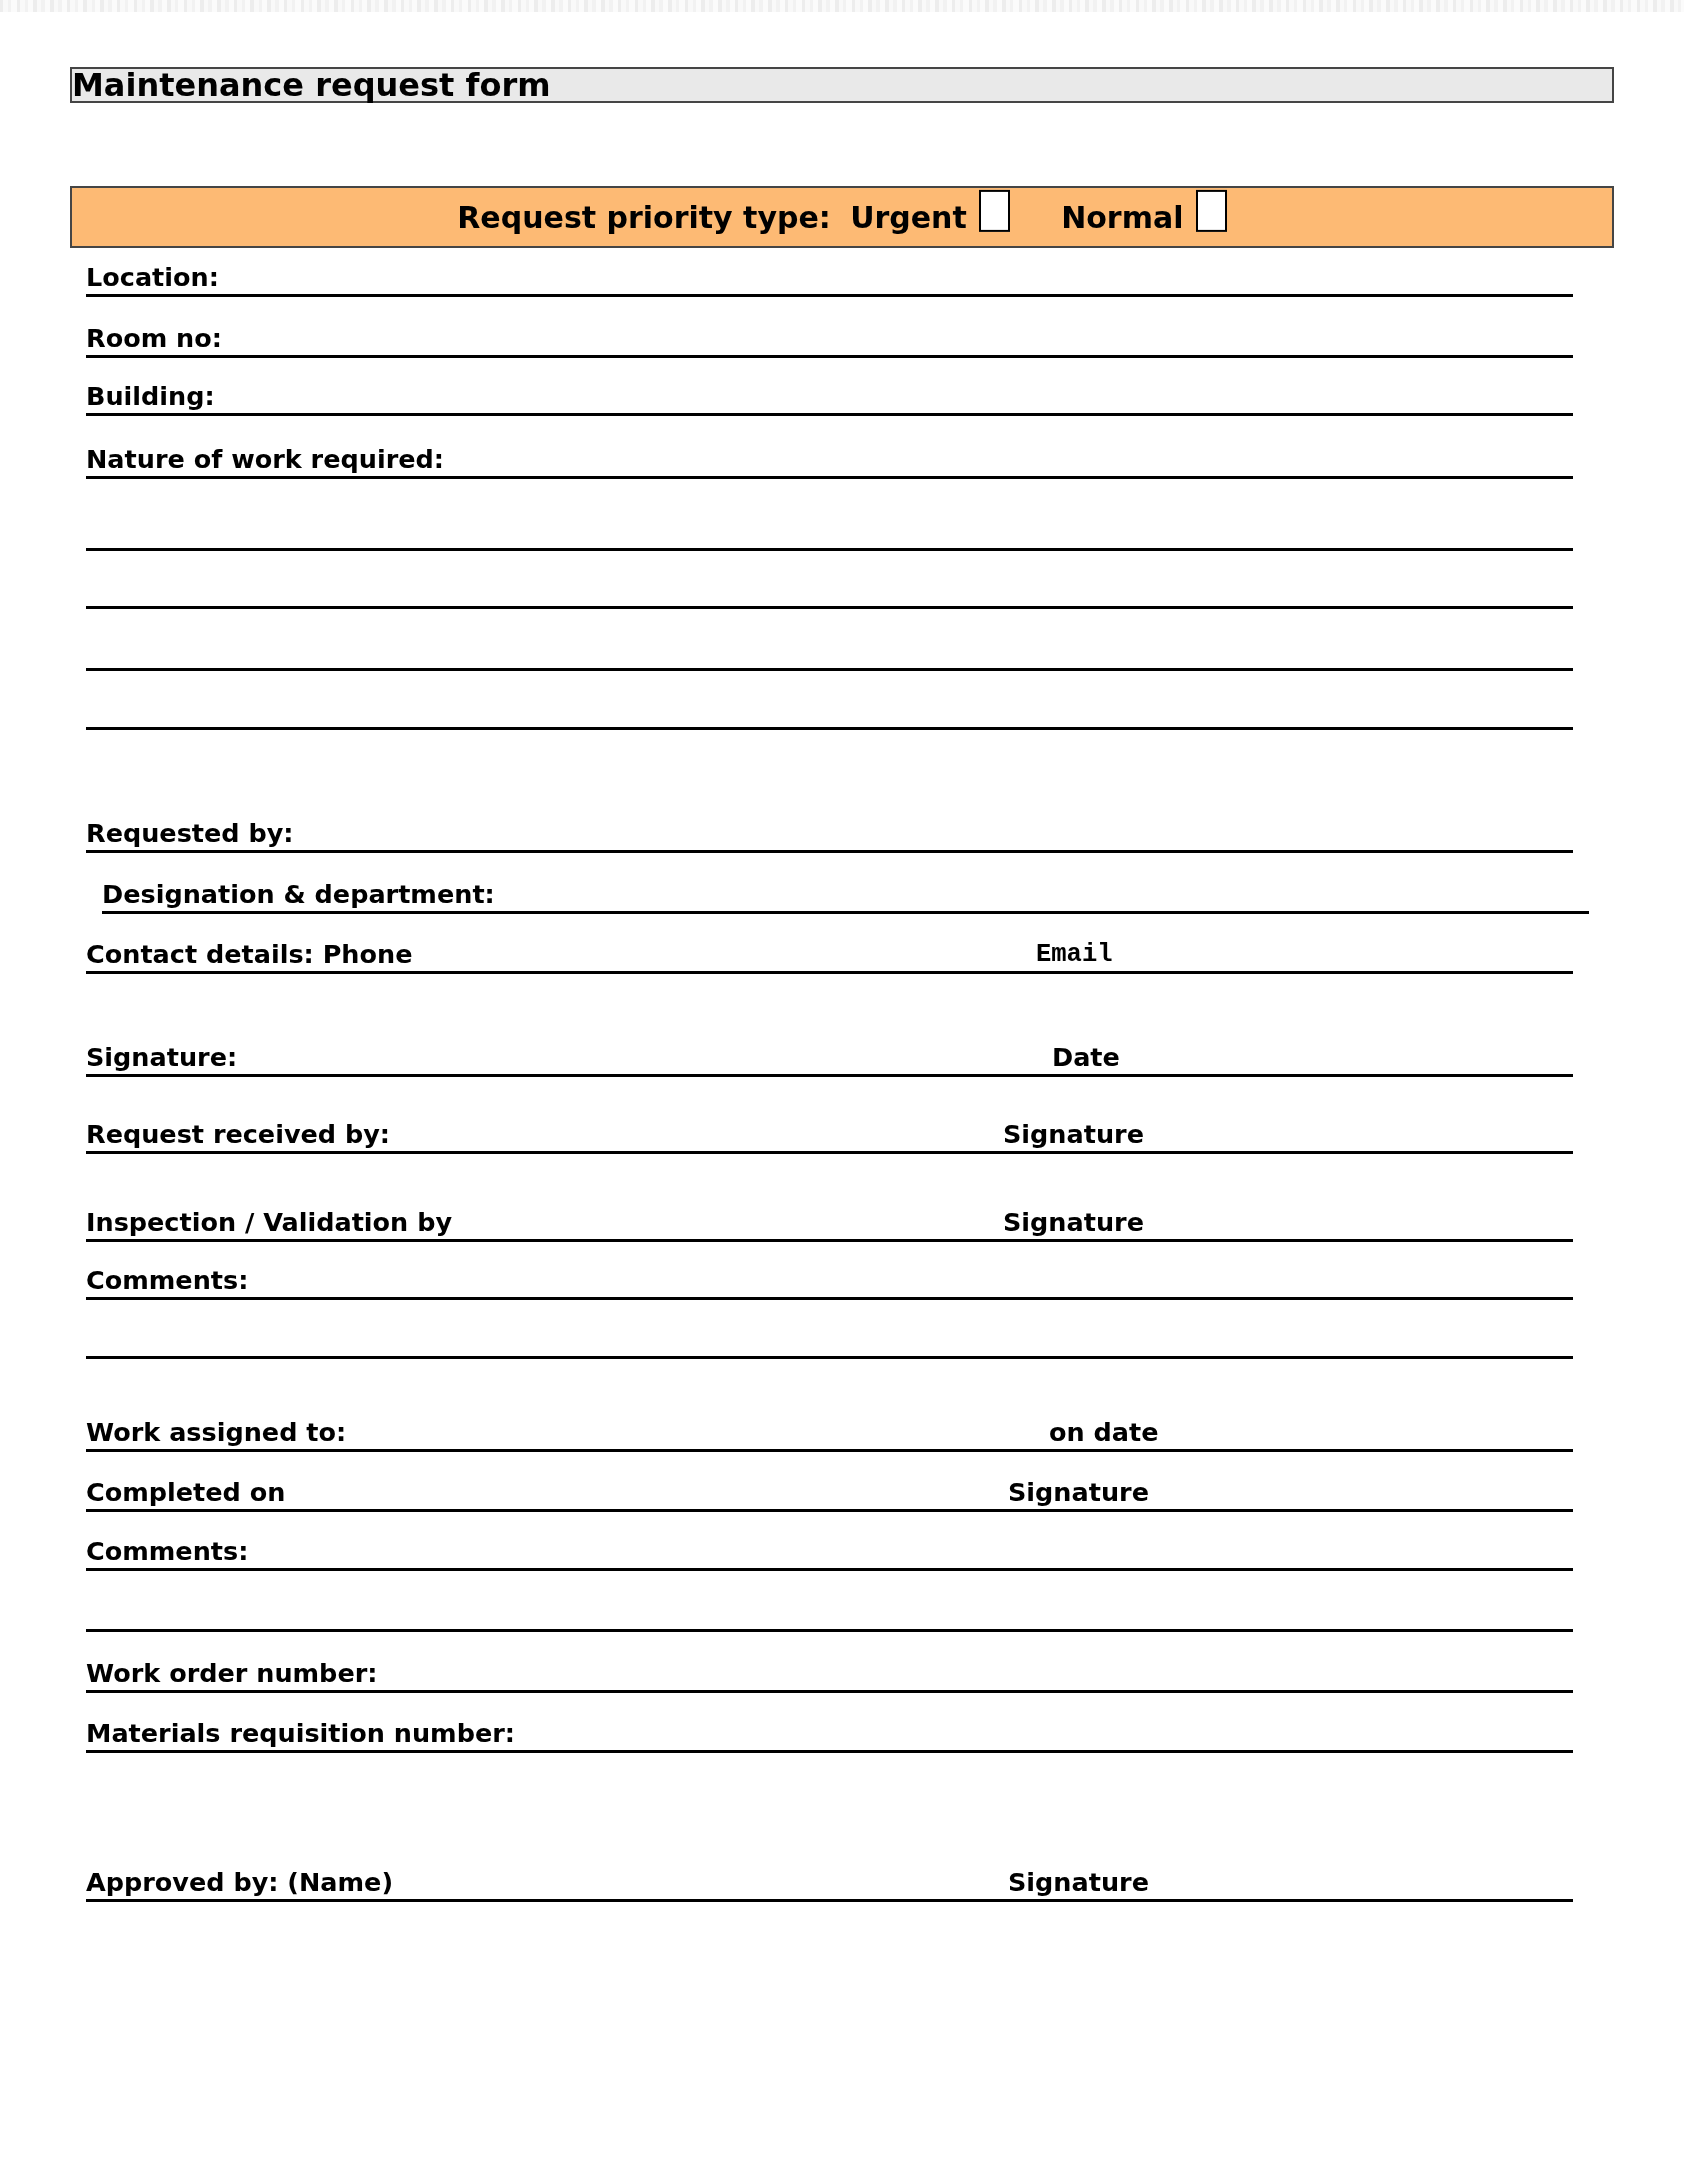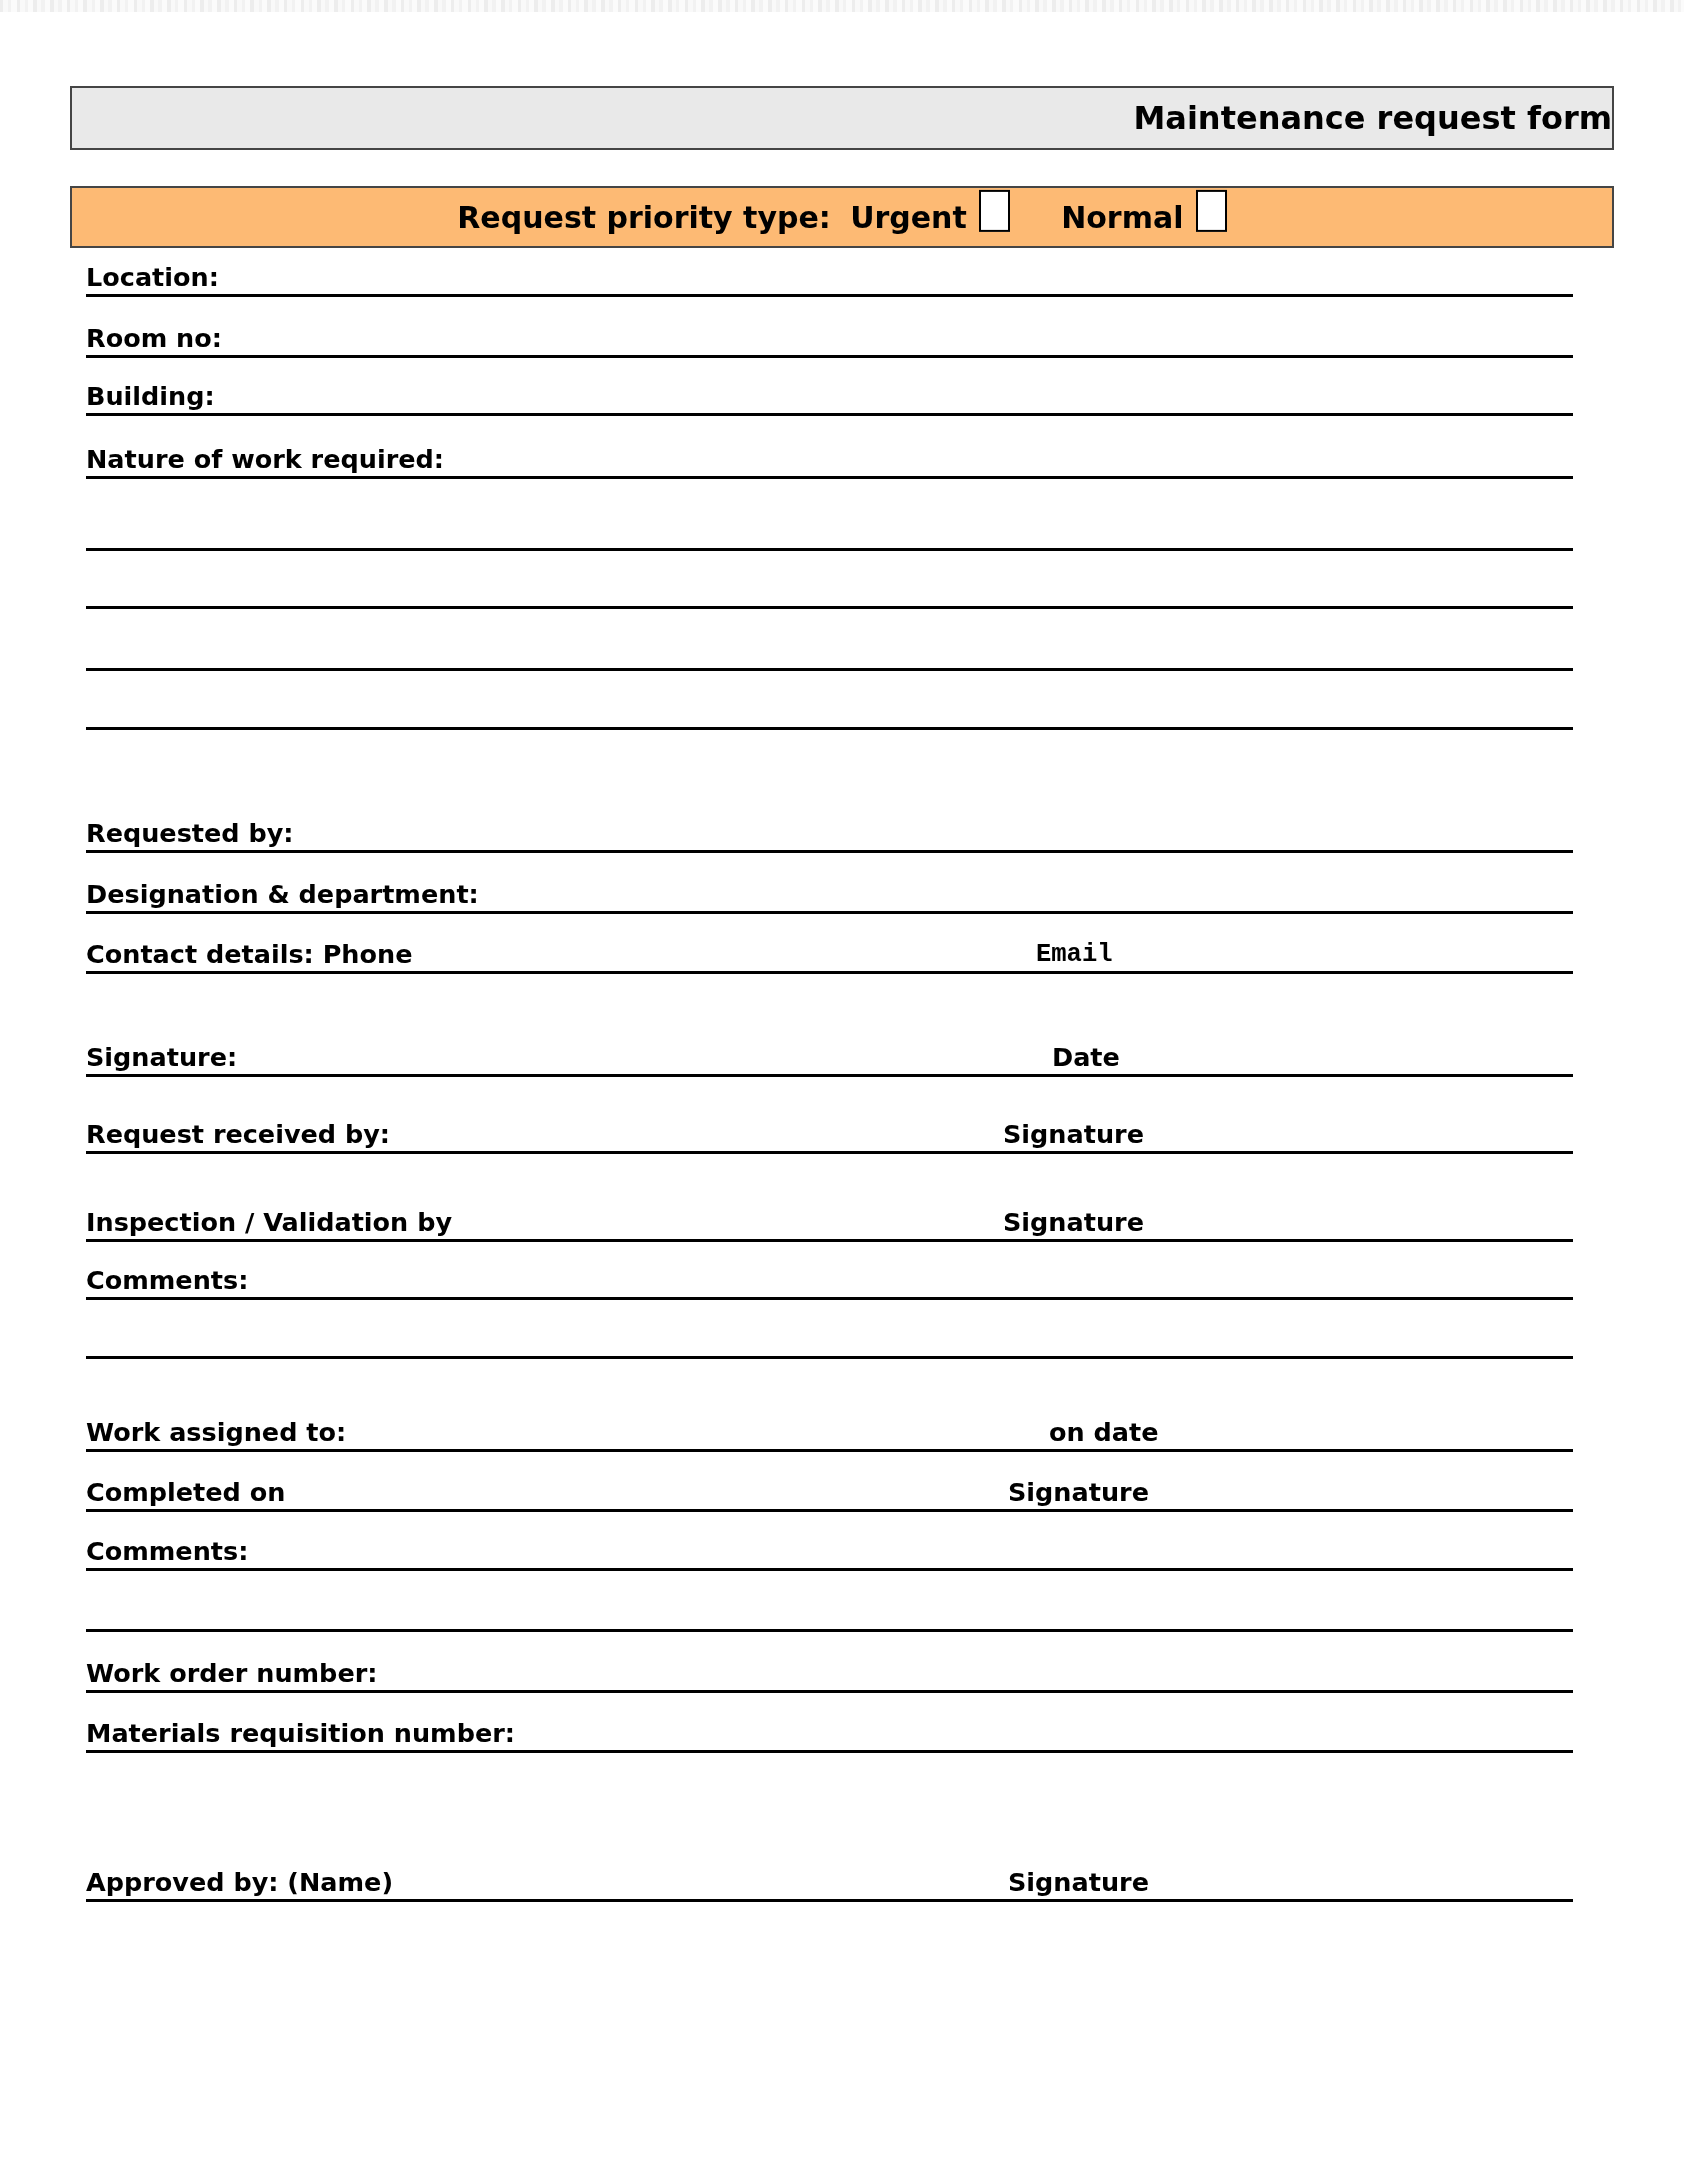--- a/index.html
+++ b/index.html
@@ -14,28 +14,28 @@
   }
   .scan-noise {
     position: absolute;
     top: 0; left: 0; right: 0;
     height: 12.3px;
     background: repeating-linear-gradient(90deg,
       #ededed 0 3.5px, #f9f9f9 3.5px 8px, #f2f2f2 8px 11.4px, #fbfbfb 11.4px 16.7px);
   }
   .title-box {
     position: absolute;
-    left: 70px; top: 86px;
-    width: 1544px; height: 64px;
+    left: 70px; top: 67px;
+    width: 1544px; height: 36px;
     box-sizing: border-box;
     background: #e9e9e9;
     border: 2.6px solid #454545;
     display: flex;
     align-items: center;
-    justify-content: flex-end;
+    justify-content: flex-start;
   }
   .title-text {
     font-size: 32px;
     font-weight: bold;
     letter-spacing: 0px;
   }
   .priority-box {
     position: absolute;
     left: 70px; top: 186px;
     width: 1544px; height: 62px;
@@ -116,21 +116,21 @@
       <div class="field-row" style="top: 434px;">
         <span class="field-label">Nature of work required:</span>
       </div>
       <div class="field-row" style="top: 506px;"></div>
       <div class="field-row" style="top: 564px;"></div>
       <div class="field-row" style="top: 626px;"></div>
       <div class="field-row" style="top: 685px;"></div>
       <div class="field-row" style="top: 808px;">
         <span class="field-label">Requested by:</span>
       </div>
-      <div class="field-row" style="top: 869px;">
+      <div class="field-row" style="top: 869px; margin-left: 16px;">
         <span class="field-label">Designation &amp; department:</span>
       </div>
       <div class="field-row" style="top: 929px;">
         <span class="field-label">Contact details: Phone</span>
         <span class="field-label col2" style="left: 950px; font-family: Liberation Mono, monospace;">Email</span>
       </div>
       <div class="field-row" style="top: 1032px;">
         <span class="field-label">Signature:</span>
         <span class="field-label col2" style="left: 966px;">Date</span>
       </div>

